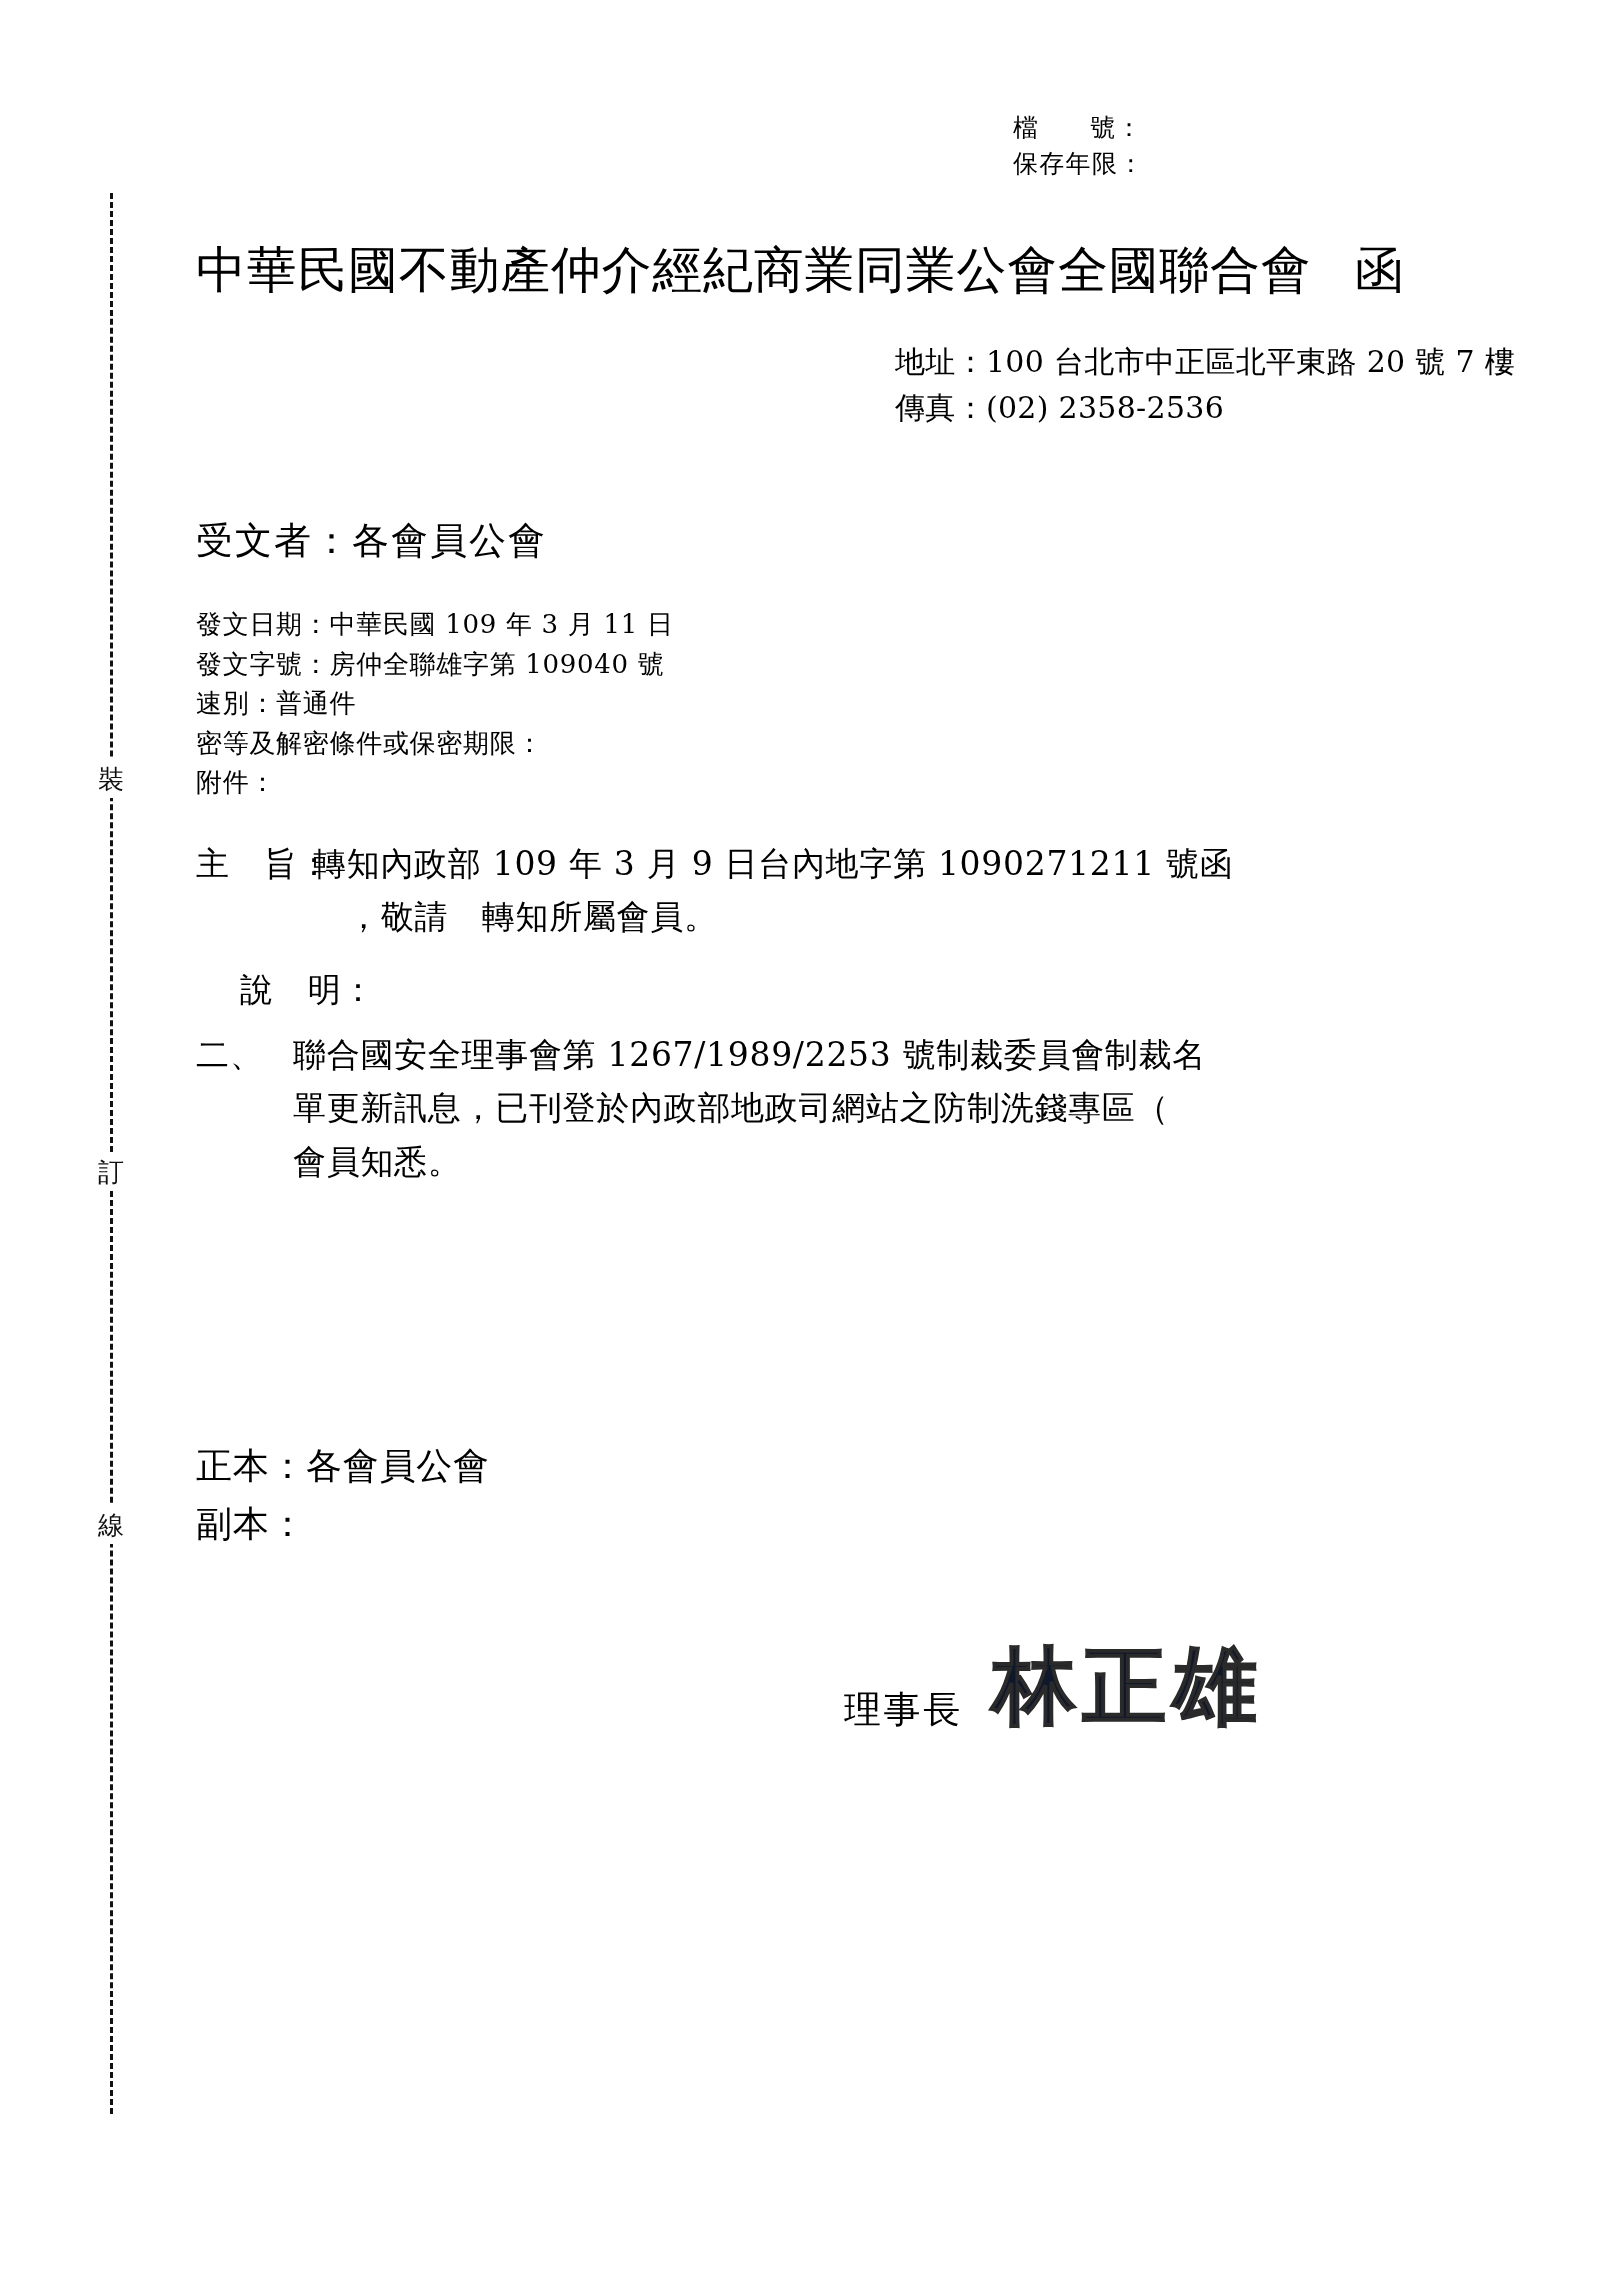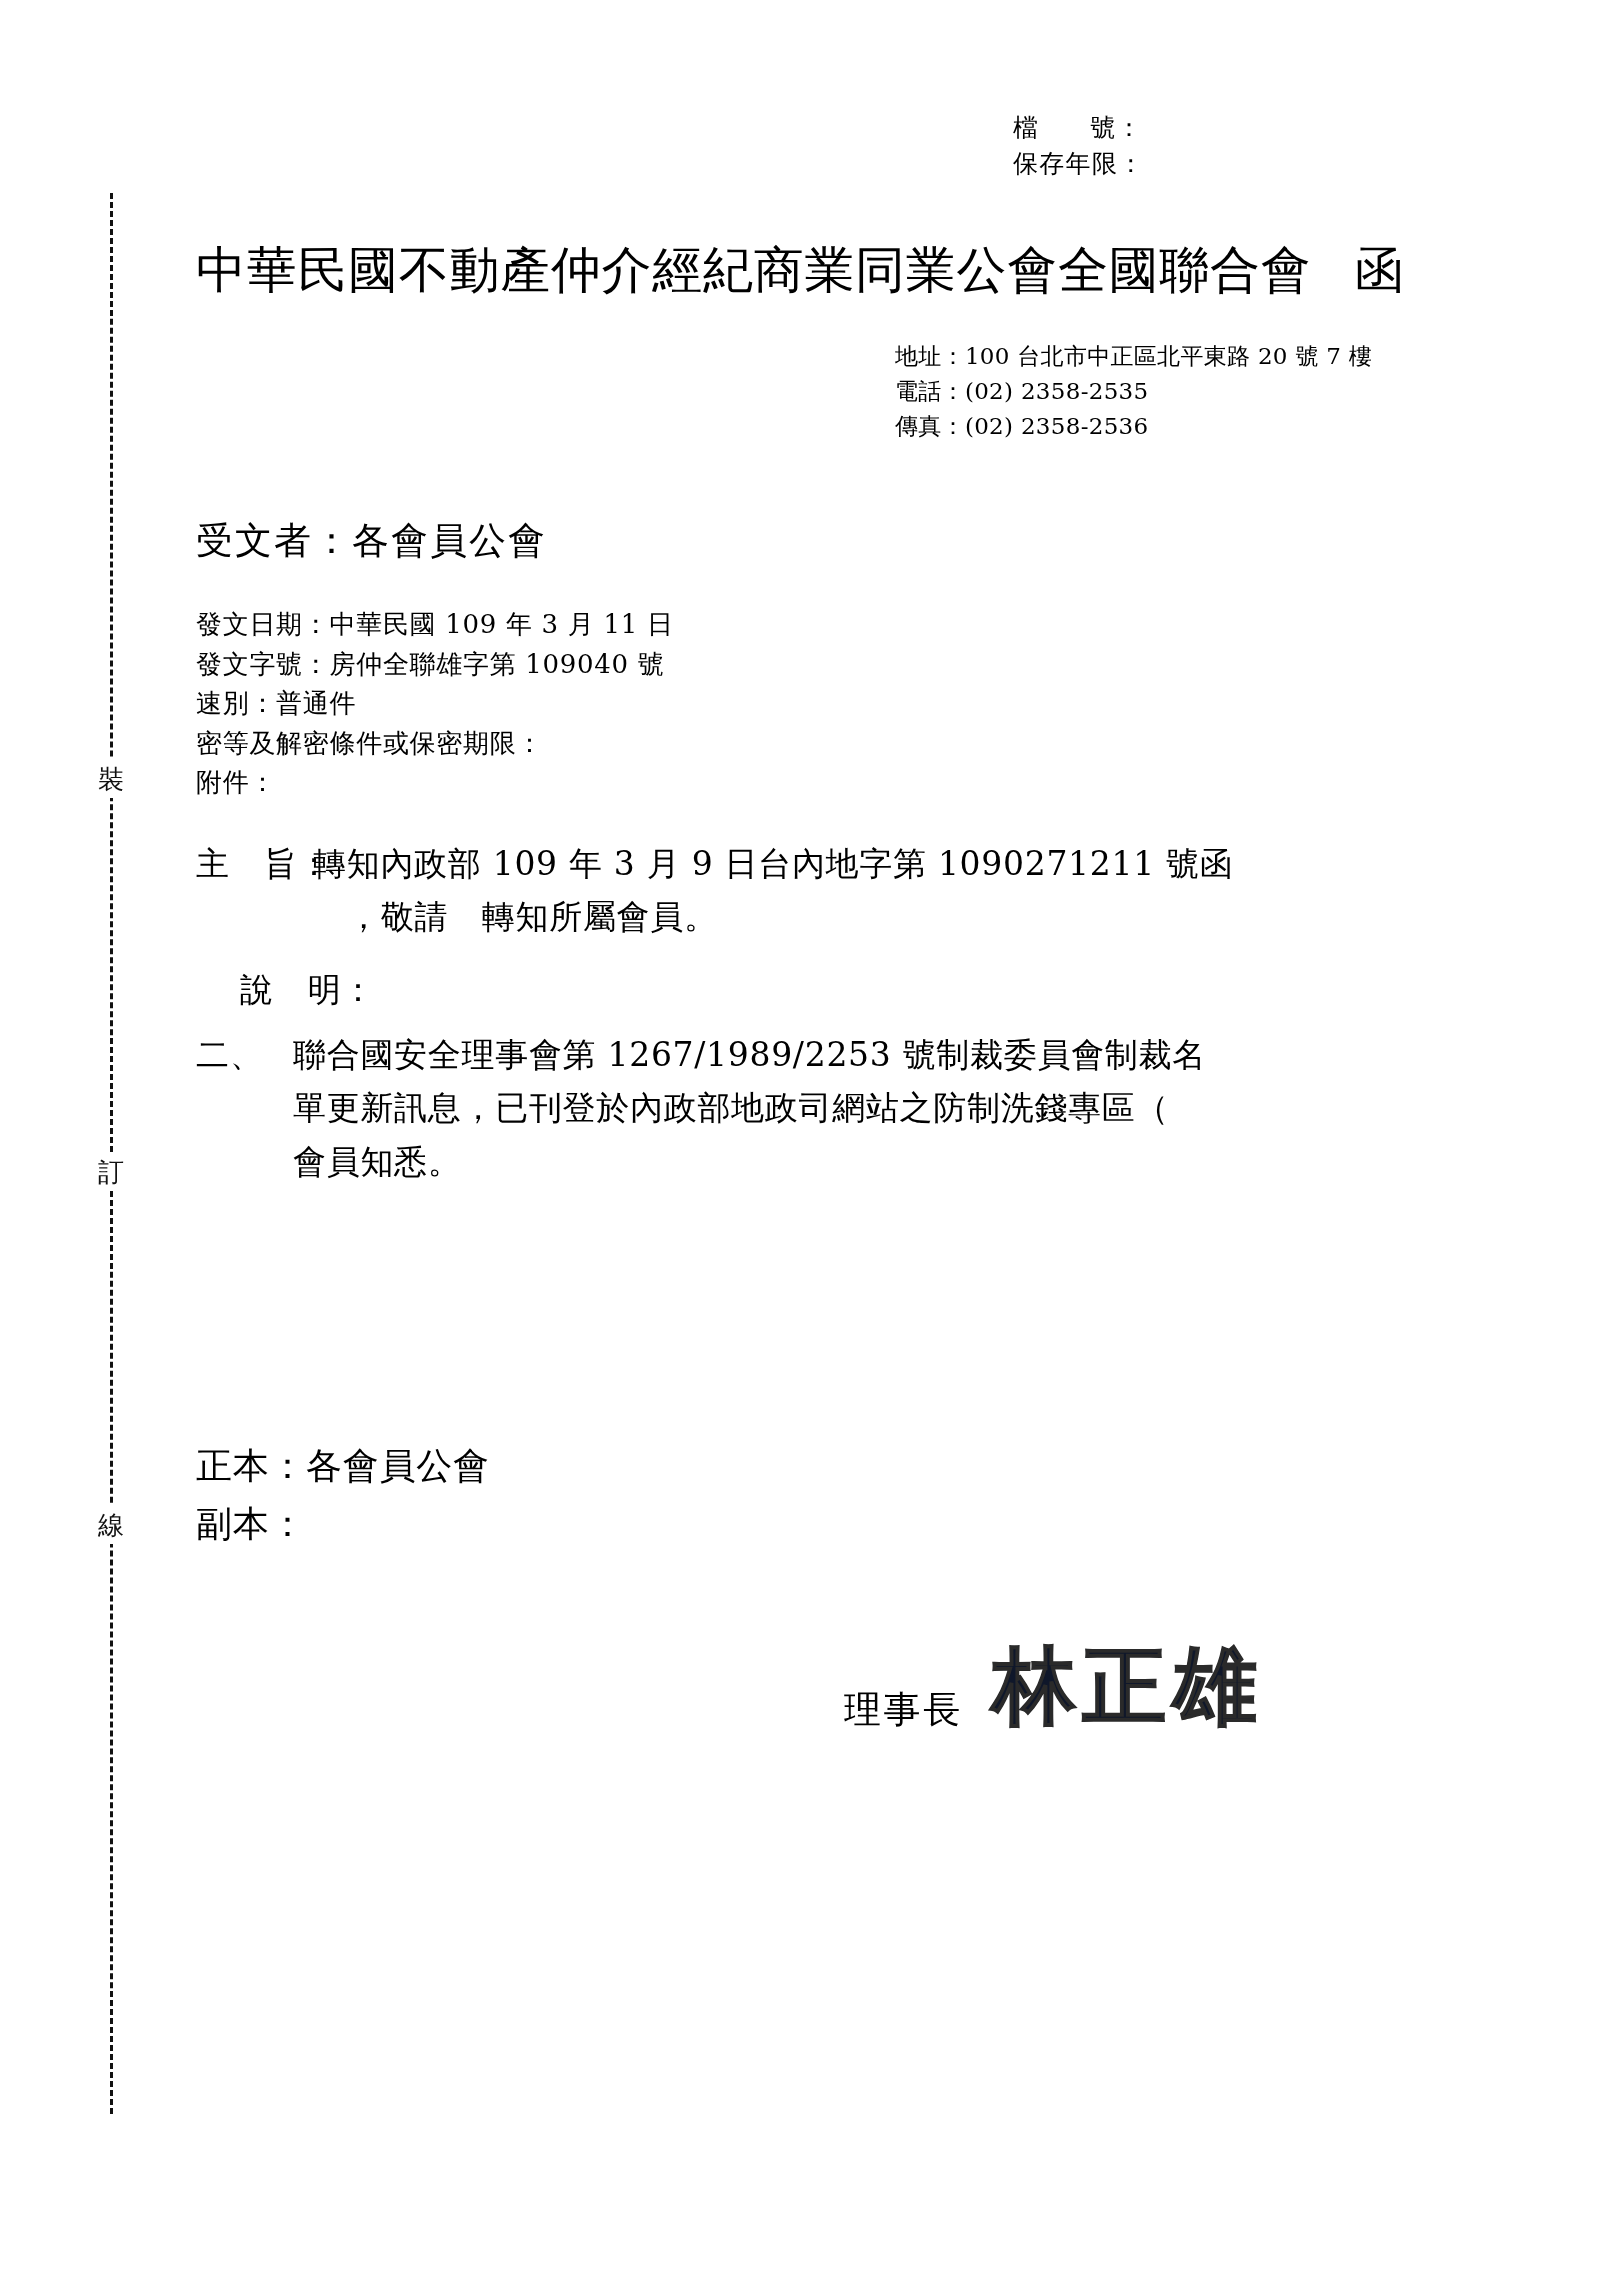--- a/index.html
+++ b/index.html
@@ -71,21 +71,21 @@
   .doc-title .kind {
     display: inline-block;
     margin-left: 43px;
   }
 
   
   .contact {
     position: absolute;
     left: 895px;
     top: 339px;
-    font-size: 23px;
+    font-size: 30px;
     line-height: 1.52;
     letter-spacing: 0.3px;
     white-space: nowrap;
   }
 
   
   .recipient {
     position: absolute;
     left: 196px;
     top: 516px;
@@ -204,21 +204,20 @@
     <div class="archive-row"><span>檔</span><span class="arc-gap"></span><span>號：</span></div>
     <div class="archive-row"><span>保存年限：</span></div>
   </div>
 
   <div class="doc-title">
     <span>中華民國不動產仲介經紀商業同業公會全國聯合會</span><span class="kind">函</span>
   </div>
 
   <div class="contact">
     <div>地址：100 台北市中正區北平東路 20 號 7 樓</div>
-    <div>電話：(02) 2358-2535</div>
     <div>傳真：(02) 2358-2536</div>
   </div>
 
   <div class="recipient">受文者：各會員公會</div>
 
   <div class="meta">
     <div class="meta-row">發文日期：中華民國 109 年 3 月 11 日</div>
     <div class="meta-row">發文字號：房仲全聯雄字第 109040 號</div>
     <div class="meta-row">速別：普通件</div>
     <div class="meta-row">密等及解密條件或保密期限：</div>

